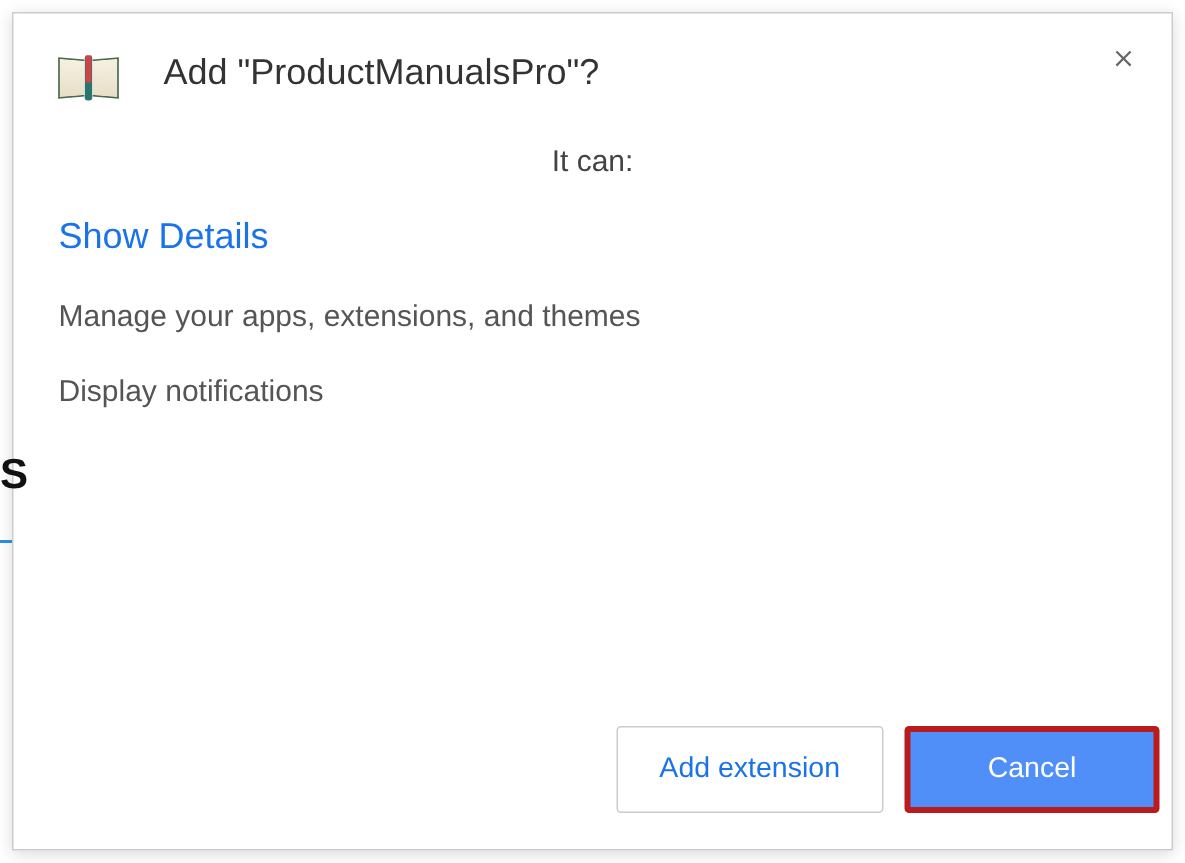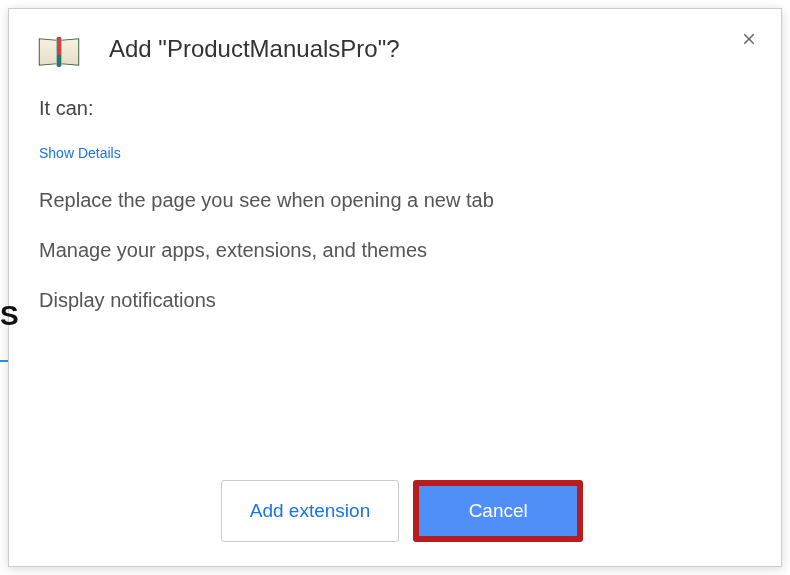--- a/index.html
+++ b/index.html
@@ -120,57 +120,58 @@
       height: 18px;
     }
     .dialog-body {
       padding: 20px 30px 20px 30px;
       flex: 1;
     }
     .intro-text {
       font-size: 20px;
       color: #444;
       margin-bottom: 24px;
+      text-align: center;
     }
     .perm-item {
       font-size: 20px;
       color: #555;
       margin-bottom: 24px;
       line-height: 1.3;
     }
     .show-details {
       color: #1a73e8;
-      font-size: 14px;
+      font-size: 24px;
       cursor: pointer;
       margin-bottom: 26px;
       display: inline-block;
     }
     .dialog-footer {
       display: flex;
-      justify-content: center;
+      justify-content: flex-end;
       gap: 14px;
       padding: 10px 8px 24px 22px;
     }
     .btn {
       padding: 14px 28px;
       font-size: 19px;
       border-radius: 3px;
       cursor: pointer;
       font-family: inherit;
       min-width: 170px;
     }
     .btn-secondary {
       background: #fff;
       color: #1a73e8;
       border: 1px solid #ccc;
     }
     .btn-primary {
       background: #4f8ff7;
       color: #fff;
-      border: 6px solid #b91c1c;
+      border: 4px solid #b91c1c;
     }
     
     .edge-s {
       position: absolute;
       left: 0;
       top: 300px;
       font-size: 28px;
       font-weight: bold;
       color: #111;
       z-index: 2;
@@ -207,21 +208,20 @@
     <div class="close-btn">
       <svg viewBox="0 0 24 24">
         <path d="M19 6.41L17.59 5 12 10.59 6.41 5 5 6.41 10.59 12 5 17.59 6.41 19 12 13.41 17.59 19 19 17.59 13.41 12z" fill="#666"></path>
       </svg>
     </div>
   </div>
 
   <div class="dialog-body">
     <div class="intro-text">It can:</div>
     <div class="show-details">Show Details</div>
-    <div class="perm-item">Replace the page you see when opening a new tab</div>
     <div class="perm-item">Manage your apps, extensions, and themes</div>
     <div class="perm-item">Display notifications</div>
   </div>
 
   <div class="dialog-footer">
     <button class="btn btn-secondary">Add extension</button>
     <button class="btn btn-primary">Cancel</button>
   </div>
 </div>
 

